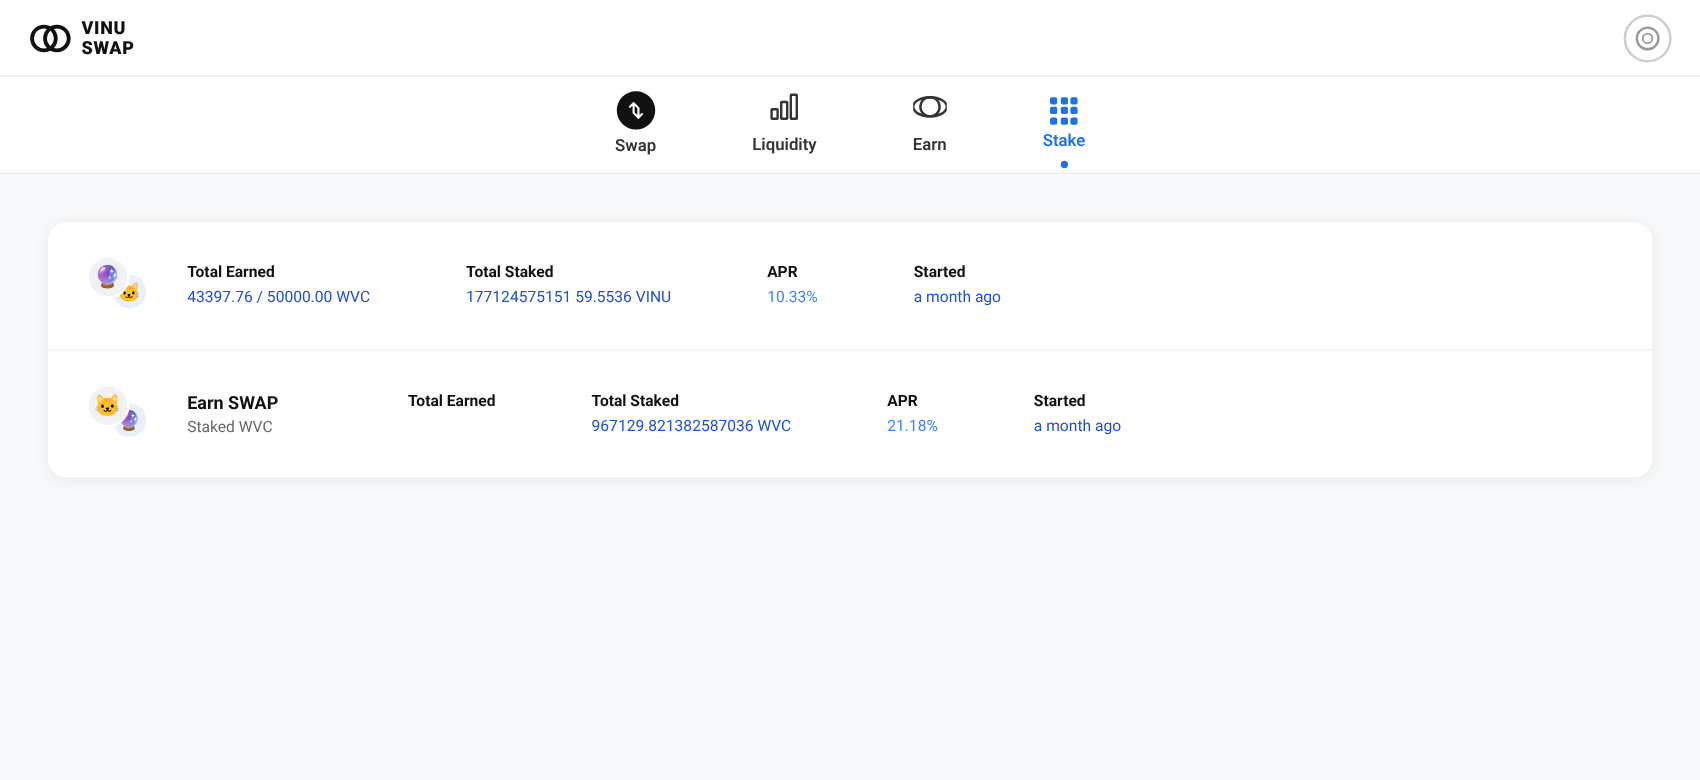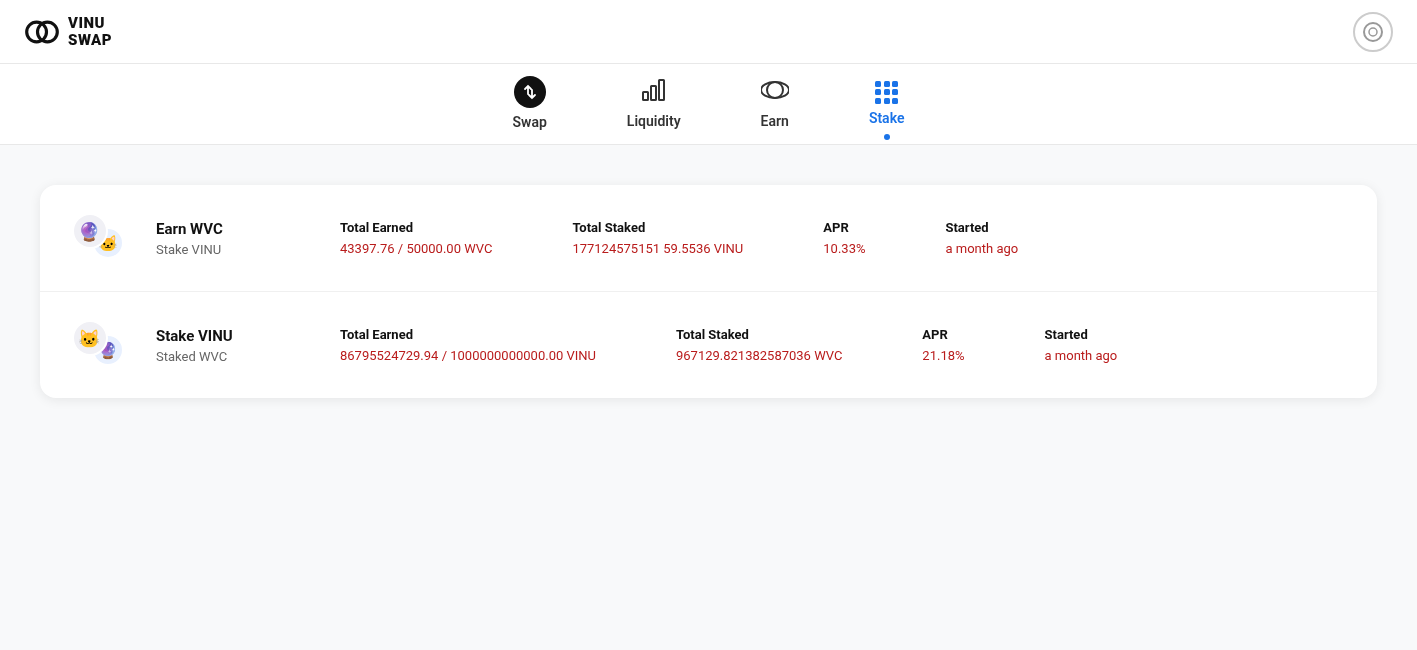--- a/index.html
+++ b/index.html
@@ -188,24 +188,24 @@
       flex-direction: column;
       gap: 6px;
     }
     .stat-label {
       font-size: 13px;
       font-weight: 700;
       color: #111;
     }
     .stat-value {
       font-size: 13px;
-      color: #b91c1c;
+      color: #1d4ed8;
     }
     .stat-value.apr {
-      color: #b91c1c;
+      color: #3b82f6;
       font-weight: 400;
       text-align: center;
     }
 
     
     .swap-icon-circle {
       width: 32px;
       height: 32px;
       background: #111;
       border-radius: 50%;
@@ -319,24 +319,20 @@
 </nav>
 
 <main class="main">
   <div class="staking-card">
 
     <div class="staking-row">
       <div class="token-icons">
         <div class="token-icon-1">🔮</div>
         <div class="token-icon-2">🐱</div>
       </div>
-      <div class="pool-info">
-        <div class="pool-title">Earn WVC</div>
-        <div class="pool-subtitle">Stake VINU</div>
-      </div>
       <div class="stats-group">
         <div class="stat-item">
           <span class="stat-label">Total Earned</span>
           <span class="stat-value">43397.76 / 50000.00 WVC</span>
         </div>
         <div class="stat-item">
           <span class="stat-label">Total Staked</span>
           <span class="stat-value">177124575151 59.5536 VINU</span>
         </div>
         <div class="stat-item">
@@ -349,27 +345,26 @@
         </div>
       </div>
     </div>
 
     <div class="staking-row">
       <div class="token-icons">
         <div class="token-icon-1">🐱</div>
         <div class="token-icon-2">🔮</div>
       </div>
       <div class="pool-info">
-        <div class="pool-title">Stake VINU</div>
+        <div class="pool-title">Earn SWAP</div>
         <div class="pool-subtitle">Staked WVC</div>
       </div>
       <div class="stats-group">
         <div class="stat-item">
           <span class="stat-label">Total Earned</span>
-          <span class="stat-value">86795524729.94 / 1000000000000.00 VINU</span>
         </div>
         <div class="stat-item">
           <span class="stat-label">Total Staked</span>
           <span class="stat-value">967129.821382587036 WVC</span>
         </div>
         <div class="stat-item">
           <span class="stat-label">APR</span>
           <span class="stat-value apr">21.18%</span>
         </div>
         <div class="stat-item">

